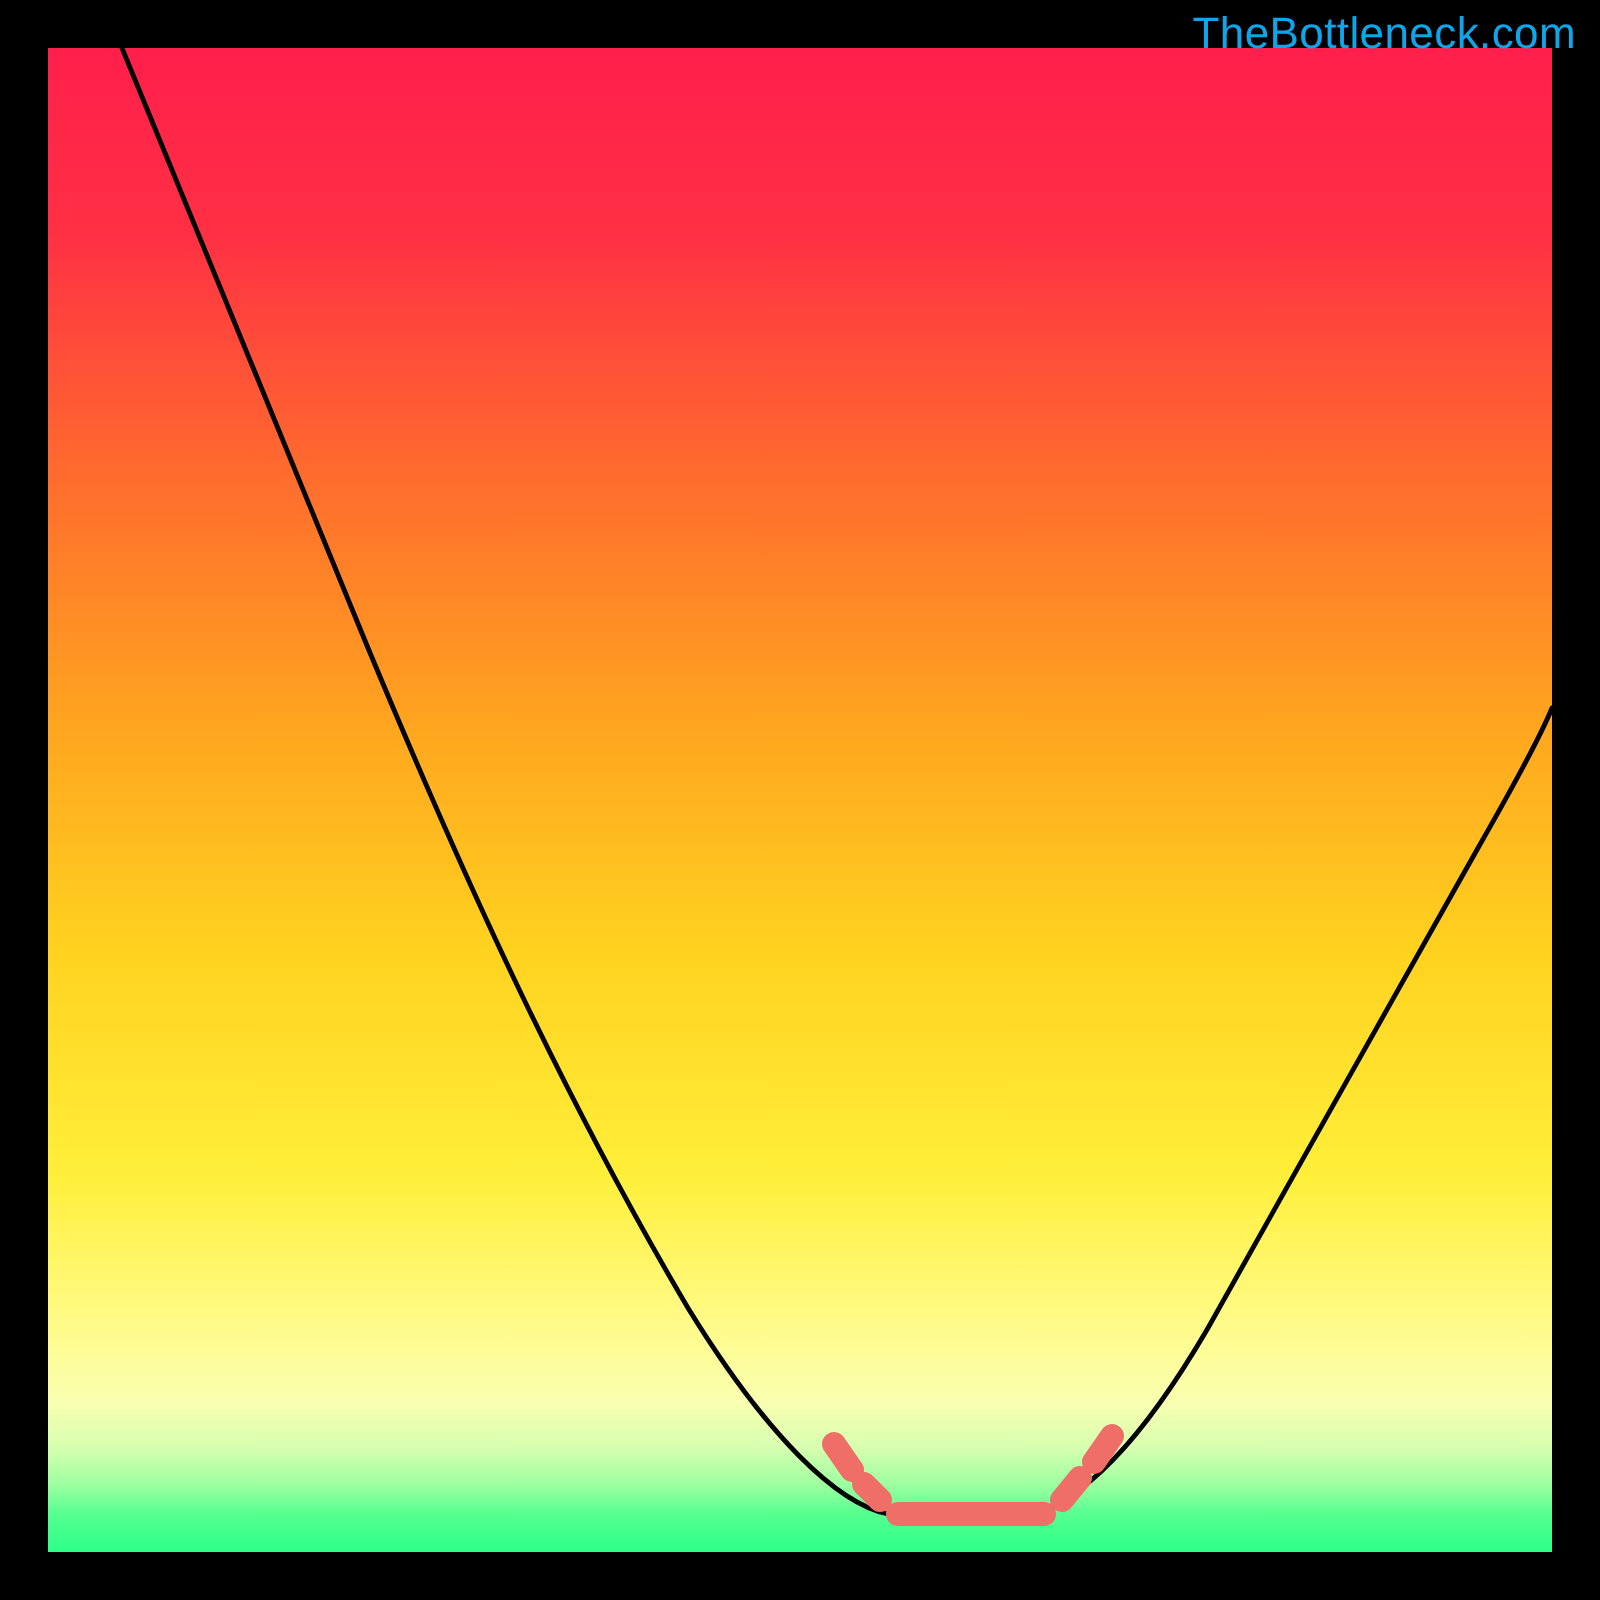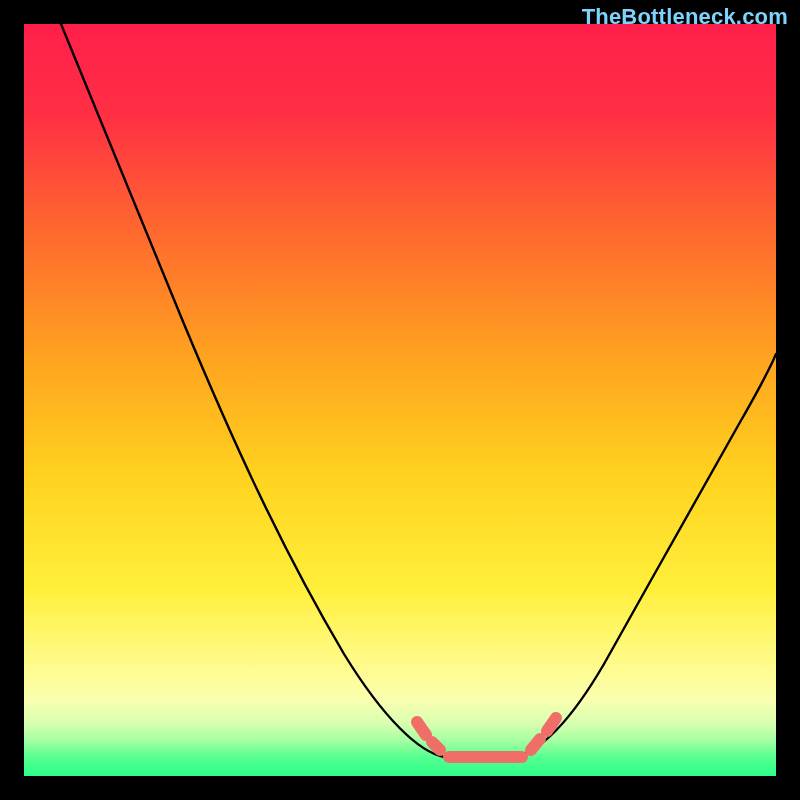--- a/index.html
+++ b/index.html
@@ -31,23 +31,23 @@
     position: absolute;
     left: 0;
     top: 0;
     width: 752px;
     height: 752px;
   }
   .watermark {
     position: absolute;
     top: 4px;
     right: 12px;
-    color: #7dd3fc;
+    color: #0ea5e9;
     font-size: 22px;
-    font-weight: 700;
+    font-weight: 400;
     letter-spacing: 0.2px;
     user-select: none;
   }
 </style>
 </head>
 <body>
 
 <div class="frame">
 
   <div class="plot">

